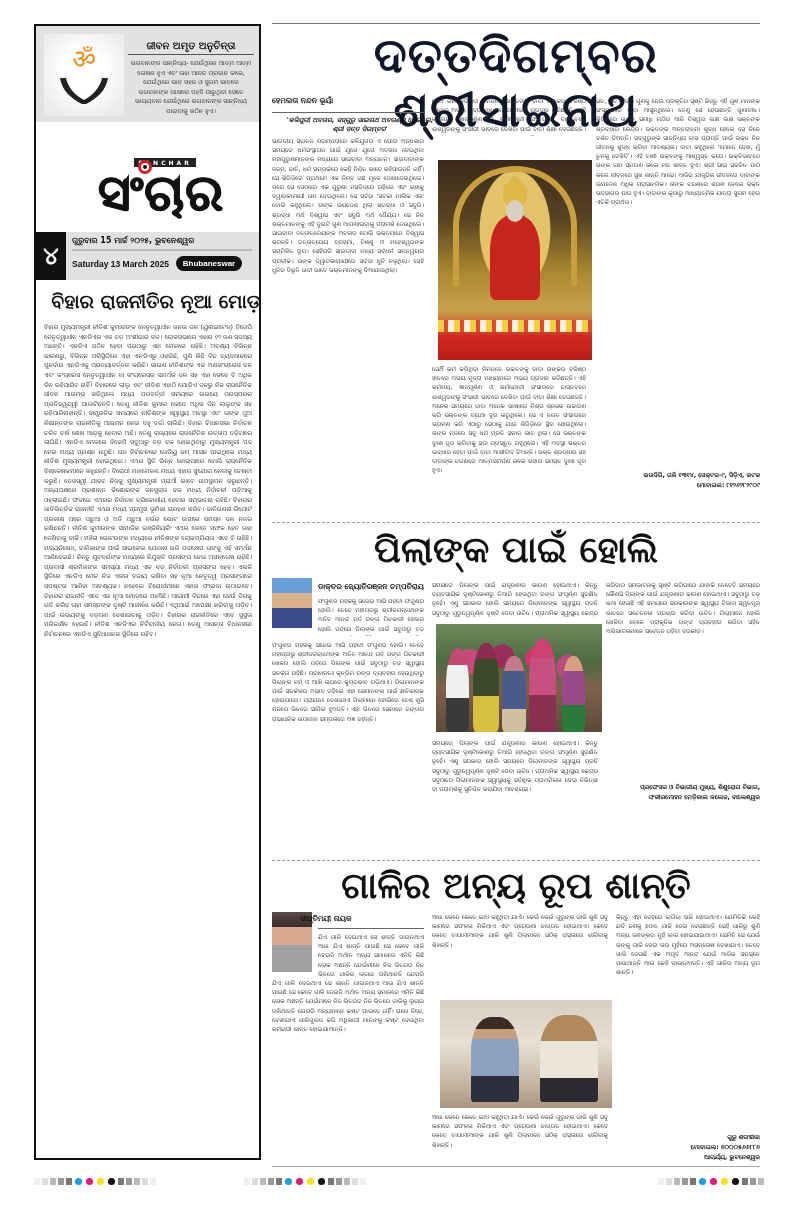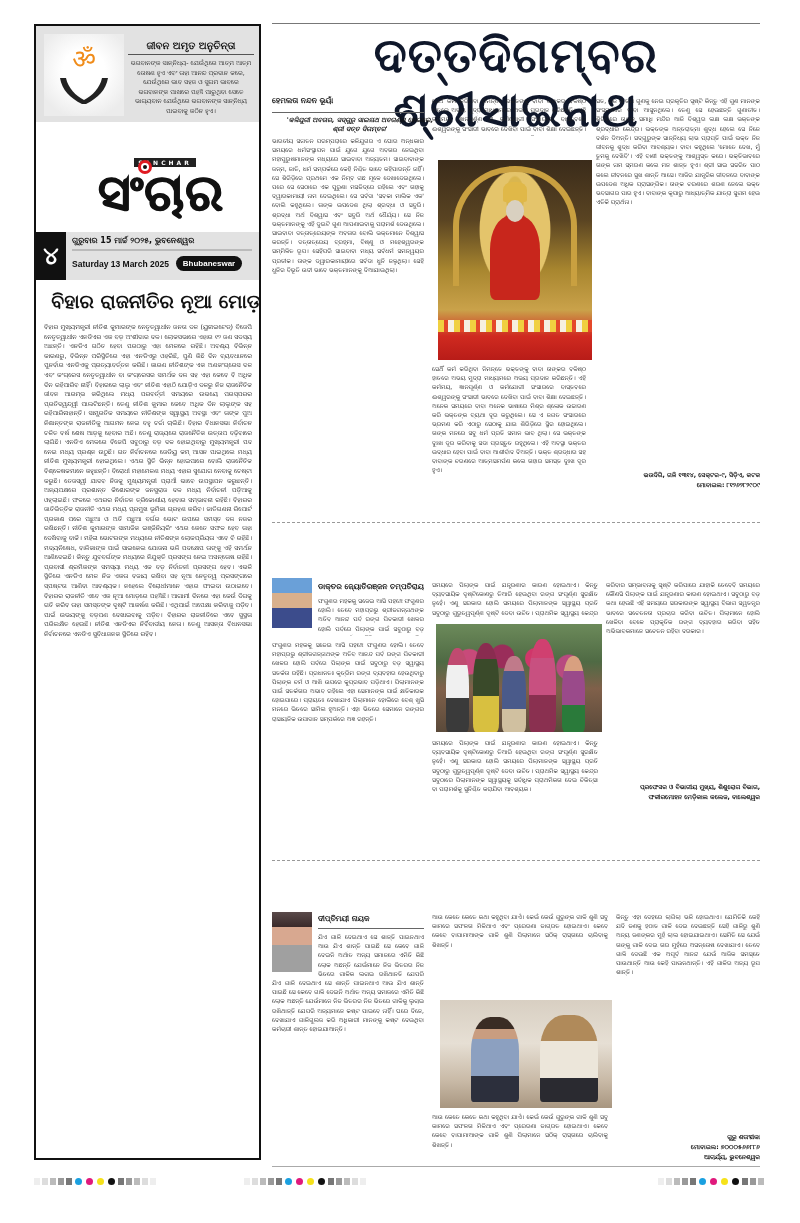--- a/index.html
+++ b/index.html
@@ -218,20 +218,21 @@
     <div class="sai-flowers"></div>
   </div>
   <div class="col-text" style="left:432px; top:364px; width:154px; height:152px;">ସେଥିଁ କର୍ମ କରିଥିବା ନିମନ୍ତେ ଭକ୍ତଙ୍କୁ ବାବା ତାଙ୍କର ବଳିଷ୍ଠ ହାତରେ ଅଭୟ ମୁଦ୍ରା ମାଧ୍ୟମରେ ଅଭୟ ପ୍ରଦାନ କରିଛନ୍ତି। ଏହି କର୍ମମୟ, ଜ୍ଞାନପୂର୍ଣ୍ଣ ଓ କର୍ମଯୋଗୀ ସଂସାରରେ ବାସ୍ତବରେ ଈଶ୍ୱରଙ୍କୁ ସଂସାରୀ ଭାବରେ ଦେଖିବା ପାଇଁ ବାବା ଶିକ୍ଷା ଦେଇଛନ୍ତି। ଅନେକ ସମୟରେ ବାବା ଅନେକ ଭାଷାରେ ମିଶ୍ର ଶ୍ଳୋକ ଉଚ୍ଚାରଣ କରି ଭକ୍ତଙ୍କ ବ୍ୟଥା ଦୂର କରୁଥିଲେ। ସେ ଏ ଜଗତ ସଂସାରରେ ଭ୍ରମଣ କରି ଏଠାରୁ ସେଠାକୁ ଯାଇ ଶିରିଡ଼ିରେ ସ୍ଥିର ହୋଇଥିଲେ। ତାଙ୍କ ମନରେ ସବୁ ଧର୍ମ ପ୍ରତି ସମାନ ଭାବ ଥିଲା। ସେ ଭକ୍ତଙ୍କ ଦୁଃଖ ଦୂର କରିବାକୁ ସଦା ପ୍ରସ୍ତୁତ ରହୁଥିଲେ। ଏହି ଅବସ୍ଥା ଭକ୍ତର ଉଦ୍ଧାର ହେବା ପାଇଁ ବାବା ଆଶୀର୍ବାଦ ଦିଅନ୍ତି। ଭକ୍ତ ଶ୍ରଦ୍ଧାର ସହ ବାବାଙ୍କ ଚରଣରେ ଆତ୍ମସମର୍ପଣ କଲେ ତାହାର ସମସ୍ତ ଦୁଃଖ ଦୂର ହୁଏ।</div>
 
   <div class="col-text" style="left:596px; top:96px; width:164px; height:370px;">ସତ, ରଜ ଓ ତମ ଗୁଣକୁ ନେଇ ପ୍ରକୃତିର ସୃଷ୍ଟି କିନ୍ତୁ ଏହି ଗୁଣ ମାନଙ୍କ ସଂସ୍ପର୍ଶରେ ବାବା ଆସୁନଥିଲେ। ତେଣୁ ସେ ହେଉଛନ୍ତି ଗୁଣାତୀତ। ଶିରିଡ଼ିରେ ତାଙ୍କ ସମାଧି ମନ୍ଦିର ଆଜି ବିଶ୍ୱର ଲକ୍ଷ ଲକ୍ଷ ଭକ୍ତଙ୍କ ଶ୍ରଦ୍ଧାର କେନ୍ଦ୍ର। ଭକ୍ତଙ୍କ ଅନ୍ତରାତ୍ମା ଶୁଦ୍ଧ ହେଲେ ସେ ନିଜେ ଦର୍ଶନ ଦିଅନ୍ତି। ସଦ୍ଗୁରୁଙ୍କ ସାନ୍ନିଧ୍ୟ ଲାଭ ପ୍ରାପ୍ତି ପାଇଁ ଭକ୍ତ ନିଜ ଜୀବନକୁ ଶୁଦ୍ଧ କରିବା ଆବଶ୍ୟକ। ବାବା କହୁଥିଲେ 'ମୋତେ ଦେଖ, ମୁଁ ତୁମକୁ ଦେଖିବି'। ଏହି ବାଣୀ ଭକ୍ତଙ୍କୁ ଆଶ୍ୱସ୍ତ କରେ। ଭକ୍ତିଭାବରେ ତାଙ୍କ ନାମ ସ୍ମରଣ କଲେ ମନ ଶାନ୍ତ ହୁଏ। ଶ୍ରୀ ସାଇ ସଚ୍ଚରିତ ପାଠ କଲେ ଜୀବନରେ ସୁଖ ଶାନ୍ତି ଆସେ। ଆଜିର ଯାନ୍ତ୍ରିକ ଜୀବନରେ ବାବାଙ୍କ ଉପଦେଶ ଅଧିକ ପ୍ରାସଙ୍ଗିକ। ତାଙ୍କ ଚରଣରେ ଶରଣ ନେଲେ ଭକ୍ତ ଭବସାଗର ପାର ହୁଏ। ବାବାଙ୍କ କୃପାରୁ ଆଧ୍ୟାତ୍ମିକ ଯାତ୍ରା ସୁଗମ ହେଉ ଏତିକି ପ୍ରାର୍ଥନା।</div>
   <div class="sign" style="left:596px; top:470px; width:164px;">ଭଉଦିଗି, ଗଳି ୧୩୧୪, ସେକ୍ଟର-୯, ସିଡ଼ିଏ, କଟକ</div>
   <div class="sign" style="left:596px; top:480px; width:164px;">ମୋବାଇଲ: ୮୧୨୬୨୮୨୯୦୯</div>
 
   <div class="dash-rule" style="left:272px; top:522px; width:488px;"></div>
 
+  <div class="hdr2" style="top:526px;">ପିଲାଙ୍କ ପାଇଁ ହୋଲି</div>
   <div class="photo auth1" style="left:272px; top:578px; width:40px; height:50px;"></div>
   <div class="byline" style="left:318px; top:582px;">ଡାକ୍ତର ଜ୍ୟୋତିରଞ୍ଜନ ଚମ୍ପତିରାୟ</div>
   <div class="col-text" style="left:318px; top:596px; width:106px; height:40px;">ଫଗୁଣର ମହକକୁ ସଜେଇ ଆସି ପହଞ୍ଚେ ଫଗୁଣର ହୋଲି। ତେବେ ମହାପ୍ରଭୁ ଶ୍ରୀଜଗନ୍ନାଥଙ୍କ ଅତିବ ଆନନ୍ଦ ପର୍ବ ରଙ୍ଗ ପିଚକାରୀ ଖେଳର ହୋଲି ପର୍ବରେ ପିଲାଙ୍କ ପାଇଁ ସବୁଠାରୁ ବଡ଼ ସ୍ୱାସ୍ଥ୍ୟ ସତର୍କତା ରହିଛି। ପ୍ରଧାନତଃ କୃତ୍ରିମ ରଙ୍ଗ ବ୍ୟବହାର ହେଉଥିବାରୁ ପିଲାଙ୍କ ଚର୍ମ ଓ ଆଖି ଉପରେ କୁପ୍ରଭାବ ପଡ଼ିଥାଏ। ପିଲାମାନଙ୍କ ପାଇଁ ସତର୍କତାର ଅଭାବ ରହିଲେ ଏହା ସେମାନଙ୍କ ପାଇଁ କ୍ଷତିକାରକ ହୋଇପାରେ। ପ୍ରାୟତଃ ଦେଖାଯାଏ ପିଲାମାନେ ହୋଲିରେ ବେଶ୍ ଖୁସି ମନରେ ଭିତରେ ସାମିଲ ହୁଅନ୍ତି। ଏହା ଭିତରେ ସେମାନେ ରଙ୍ଗର ରାସାୟନିକ ଉପାଦାନ ସମ୍ପର୍କରେ ଅଜ୍ଞ ରହନ୍ତି।</div>
   <div class="col-text" style="left:272px; top:640px; width:152px; height:172px;">ଫଗୁଣର ମହକକୁ ସଜେଇ ଆସି ପହଞ୍ଚେ ଫଗୁଣର ହୋଲି। ତେବେ ମହାପ୍ରଭୁ ଶ୍ରୀଜଗନ୍ନାଥଙ୍କ ଅତିବ ଆନନ୍ଦ ପର୍ବ ରଙ୍ଗ ପିଚକାରୀ ଖେଳର ହୋଲି ପର୍ବରେ ପିଲାଙ୍କ ପାଇଁ ସବୁଠାରୁ ବଡ଼ ସ୍ୱାସ୍ଥ୍ୟ ସତର୍କତା ରହିଛି। ପ୍ରଧାନତଃ କୃତ୍ରିମ ରଙ୍ଗ ବ୍ୟବହାର ହେଉଥିବାରୁ ପିଲାଙ୍କ ଚର୍ମ ଓ ଆଖି ଉପରେ କୁପ୍ରଭାବ ପଡ଼ିଥାଏ। ପିଲାମାନଙ୍କ ପାଇଁ ସତର୍କତାର ଅଭାବ ରହିଲେ ଏହା ସେମାନଙ୍କ ପାଇଁ କ୍ଷତିକାରକ ହୋଇପାରେ। ପ୍ରାୟତଃ ଦେଖାଯାଏ ପିଲାମାନେ ହୋଲିରେ ବେଶ୍ ଖୁସି ମନରେ ଭିତରେ ସାମିଲ ହୁଅନ୍ତି। ଏହା ଭିତରେ ସେମାନେ ରଙ୍ଗର ରାସାୟନିକ ଉପାଦାନ ସମ୍ପର୍କରେ ଅଜ୍ଞ ରହନ୍ତି।</div>
 
   <div class="col-text" style="left:432px; top:580px; width:166px; height:38px;">ସମୟରେ ପିଲାଙ୍କ ପାଇଁ ଯନ୍ତ୍ରଣାର କାରଣ ହୋଇଥାଏ। କିନ୍ତୁ ବ୍ୟବସାୟିକ ଦୃଷ୍ଟିକୋଣରୁ ତିଆରି ହେଉଥିବା ରଙ୍ଗ ସଂପୂର୍ଣ୍ଣ ସୁରକ୍ଷିତ ନୁହେଁ। ଏଣୁ ସରକାର ହୋଲି ସମୟରେ ପିଲାମାନଙ୍କ ସ୍ୱାସ୍ଥ୍ୟ ପ୍ରତି ସବୁଠାରୁ ଗୁରୁତ୍ୱପୂର୍ଣ୍ଣ ଦୃଷ୍ଟି ଦେବା ଉଚିତ। ପ୍ରାଥମିକ ସ୍ୱାସ୍ଥ୍ୟ କେନ୍ଦ୍ର ସବୁଠାରେ ପିଲାମାନଙ୍କ ସ୍ୱାସ୍ଥ୍ୟକୁ ସର୍ବାଧିକ ପ୍ରାଥମିକତା ଦେଇ ଚିକିତ୍ସା ବା ପରାମର୍ଶକୁ ସୁନିଶ୍ଚିତ କରାଯିବା ଆବଶ୍ୟକ।</div>
   <div class="photo holi" style="left:436px; top:624px; width:166px; height:108px;">
     <div class="kid" style="left:6%; top:22%; width:14%; height:78%; background:linear-gradient(180deg,#c04a70 0 20%,#f0f0f0 20% 60%,#3a3a3a 60%);"></div>
     <div class="kid" style="left:22%; top:18%; width:16%; height:82%; background:linear-gradient(180deg,#8a2c50 0 18%,#3a4a2a 18% 60%,#d8c040 60%);"></div>
     <div class="kid" style="left:40%; top:30%; width:14%; height:70%; background:linear-gradient(180deg,#c07a8a 0 20%,#4a5a8a 20% 70%,#d0c0a0 70%);"></div>
@@ -239,22 +240,23 @@
     <div class="kid" style="left:76%; top:30%; width:14%; height:70%; background:linear-gradient(180deg,#d8a080 0 20%,#9a4a8a 20% 65%,#2a7a3a 65%);"></div>
   </div>
   <div class="col-text" style="left:432px; top:738px; width:166px; height:74px;">ସମୟରେ ପିଲାଙ୍କ ପାଇଁ ଯନ୍ତ୍ରଣାର କାରଣ ହୋଇଥାଏ। କିନ୍ତୁ ବ୍ୟବସାୟିକ ଦୃଷ୍ଟିକୋଣରୁ ତିଆରି ହେଉଥିବା ରଙ୍ଗ ସଂପୂର୍ଣ୍ଣ ସୁରକ୍ଷିତ ନୁହେଁ। ଏଣୁ ସରକାର ହୋଲି ସମୟରେ ପିଲାମାନଙ୍କ ସ୍ୱାସ୍ଥ୍ୟ ପ୍ରତି ସବୁଠାରୁ ଗୁରୁତ୍ୱପୂର୍ଣ୍ଣ ଦୃଷ୍ଟି ଦେବା ଉଚିତ। ପ୍ରାଥମିକ ସ୍ୱାସ୍ଥ୍ୟ କେନ୍ଦ୍ର ସବୁଠାରେ ପିଲାମାନଙ୍କ ସ୍ୱାସ୍ଥ୍ୟକୁ ସର୍ବାଧିକ ପ୍ରାଥମିକତା ଦେଇ ଚିକିତ୍ସା ବା ପରାମର୍ଶକୁ ସୁନିଶ୍ଚିତ କରାଯିବା ଆବଶ୍ୟକ।</div>
 
   <div class="col-text" style="left:606px; top:580px; width:154px; height:200px;">କରିବାର ସମ୍ଭାବନାକୁ ସୃଷ୍ଟି କରିପାରେ ଯାହାକି ତେବେବି ସମୟରେ କୌଣସି ପିଲାଙ୍କ ପାଇଁ ଯନ୍ତ୍ରଣାର କାରଣ ହୋଇଥାଏ। ସବୁଠାରୁ ବଡ଼ କଥା ହେଉଛି ଏହି ସମୟରେ ସରକାରଙ୍କ ସ୍ୱାସ୍ଥ୍ୟ ବିଭାଗ ସ୍ୱତନ୍ତ୍ର ଭାବରେ ସଚେତନତା ପ୍ରଚାର କରିବା ଉଚିତ। ପିଲାମାନେ ହୋଲି ଖେଳିବା ବେଳେ ପ୍ରାକୃତିକ ରଙ୍ଗ ବ୍ୟବହାର କରିବା ସହିତ ଅଭିଭାବକମାନେ ସଚେତନ ରହିବା ଦରକାର।</div>
   <div class="sign" style="left:596px; top:782px; width:164px;">ପ୍ରଫେସର ଓ ବିଭାଗୀୟ ମୁଖ୍ୟ, ଶିଶୁରୋଗ ବିଭାଗ,</div>
   <div class="sign" style="left:596px; top:792px; width:164px;">ଫକୀରମୋହନ ମେଡ଼ିକାଲ କଲେଜ, ବାଲେଶ୍ୱର</div>
 
   <div class="dash-rule" style="left:272px; top:860px; width:488px;"></div>
 
+  <div class="hdr3" style="top:862px;">ଗାଳିର ଅନ୍ୟ ରୂପ ଶାନ୍ତି</div>
   <div class="photo auth2" style="left:272px; top:912px; width:40px; height:60px;"></div>
-  <div class="byline" style="left:318px; top:914px;">ଦୀପ୍ତିମୟୀ ନାୟକ</div>
+  <div class="byline" style="left:300px; top:914px;">ଦୀପ୍ତିମୟୀ ନାୟକ</div>
   <div class="byline-rule" style="left:318px; top:928px; width:106px;"></div>
   <div class="col-text" style="left:318px; top:932px; width:106px; height:44px;">ଯିଏ ଗାଳି ଦେଇଥାଏ ସେ ଶାନ୍ତି ପାଇନଥାଏ ଆଉ ଯିଏ ଶାନ୍ତି ପାଇଛି ସେ କେବେ ଗାଳି ଦେଇନି ଅର୍ଥାତ ଅନ୍ୟ ସମାଜରେ ଏମିତି କିଛି ଲୋକ ଅଛନ୍ତି ଯେଉଁମାନେ ନିଜ ଭିତରର ନିଜ ଭିତରେ ଗାଳିକୁ ଲୁଚାଇ ରଖିଥାନ୍ତି ଯେପରି ଅନ୍ୟମାନେ କଷ୍ଟ ପାଇବେ ନାହିଁ। ଘରେ ଦିନେ, ଦେଖାଯାଏ ଗାଳିଗୁଲଜ କରି ଅଧିକାରୀ ମାନଙ୍କୁ କଷ୍ଟ ଦେଉଥିବା କର୍ମଚାରୀ ଶାନ୍ତ ହୋଇଯାଆନ୍ତି।</div>
   <div class="col-text" style="left:272px; top:978px; width:152px; height:176px;">ଯିଏ ଗାଳି ଦେଇଥାଏ ସେ ଶାନ୍ତି ପାଇନଥାଏ ଆଉ ଯିଏ ଶାନ୍ତି ପାଇଛି ସେ କେବେ ଗାଳି ଦେଇନି ଅର୍ଥାତ ଅନ୍ୟ ସମାଜରେ ଏମିତି କିଛି ଲୋକ ଅଛନ୍ତି ଯେଉଁମାନେ ନିଜ ଭିତରର ନିଜ ଭିତରେ ଗାଳିକୁ ଲୁଚାଇ ରଖିଥାନ୍ତି ଯେପରି ଅନ୍ୟମାନେ କଷ୍ଟ ପାଇବେ ନାହିଁ। ଘରେ ଦିନେ, ଦେଖାଯାଏ ଗାଳିଗୁଲଜ କରି ଅଧିକାରୀ ମାନଙ୍କୁ କଷ୍ଟ ଦେଉଥିବା କର୍ମଚାରୀ ଶାନ୍ତ ହୋଇଯାଆନ୍ତି।</div>
 
   <div class="col-text" style="left:432px; top:912px; width:176px; height:80px;">ଆଉ କେତେ କେତେ କଥା କହୁଥିବା ଯାଏଁ। କେଉଁ କେଉଁ ଗୁରୁଙ୍କ ଗାଳି ଶୁଣି ସବୁ କାମରେ ସଫଳତା ମିଳିଥାଏ ଏବଂ ପ୍ରେରଣା ଜାଗ୍ରତ ହୋଇଥାଏ। କେବେ କେବେ ବାପାମାଆଙ୍କ ଗାଳି ଶୁଣି ପିଲାମାନେ ସଠିକ୍ ରାସ୍ତାରେ ଚାଲିବାକୁ ଶିଖନ୍ତି।</div>
   <div class="photo couple" style="left:440px; top:1000px; width:172px; height:108px;">
     <div class="man"></div>
     <div class="woman"></div>
   </div>
   <div class="col-text" style="left:432px; top:1112px; width:176px; height:42px;">ଆଉ କେତେ କେତେ କଥା କହୁଥିବା ଯାଏଁ। କେଉଁ କେଉଁ ଗୁରୁଙ୍କ ଗାଳି ଶୁଣି ସବୁ କାମରେ ସଫଳତା ମିଳିଥାଏ ଏବଂ ପ୍ରେରଣା ଜାଗ୍ରତ ହୋଇଥାଏ। କେବେ କେବେ ବାପାମାଆଙ୍କ ଗାଳି ଶୁଣି ପିଲାମାନେ ସଠିକ୍ ରାସ୍ତାରେ ଚାଲିବାକୁ ଶିଖନ୍ତି।</div>

